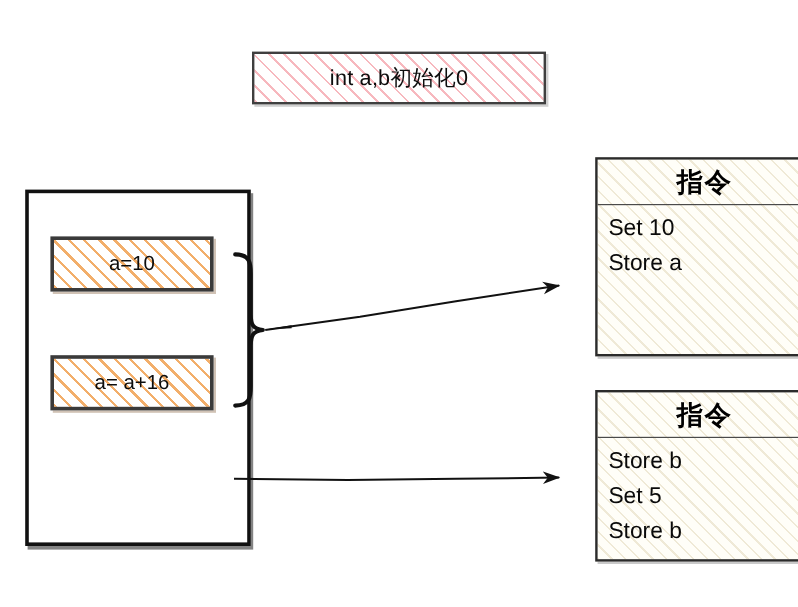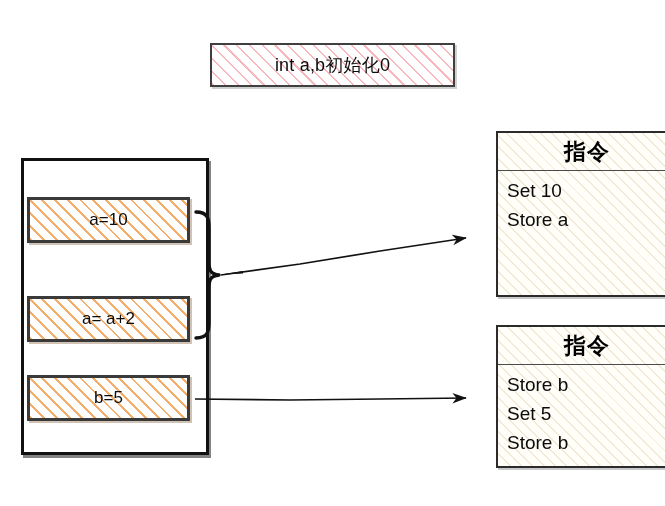--- a/index.html
+++ b/index.html
@@ -53,22 +53,22 @@
     height: 297px;
     box-sizing: border-box;
     border: 3px solid #111111;
     background: #ffffff;
     box-shadow: 2px 3px 0 rgba(30,30,30,0.55);
   }
 
   
   .stmt-box {
     position: absolute;
-    left: 27px;
-    width: 163px;
+    left: 42px;
+    width: 136px;
     height: 46px;
     box-sizing: border-box;
     border: 3px solid #3a3a3a;
     background-color: #ffffff;
     background-image: repeating-linear-gradient(
        45deg,
        rgba(240,160,80,0.85) 0px,
        rgba(240,160,80,0.85) 2px,
        rgba(255,255,255,0) 2px,
        rgba(255,255,255,0) 9px);
@@ -146,24 +146,21 @@
   <div id="title-box">
     <span class="label">int a,b初始化0</span>
   </div>
 
   <div id="code-container"></div>
 
   <div class="stmt-box" id="stmt-0">
     <span class="label">a=10</span>
   </div>
   <div class="stmt-box" id="stmt-1">
-    <span class="label">a= a+2</span>
-  </div>
-  <div class="stmt-box" id="stmt-2">
-    <span class="label">b=5</span>
+    <span class="label">a= a+16</span>
   </div>
 
   <div class="instr-panel" id="instr-panel-0">
     <div class="instr-header">
       <span class="label">指令</span>
     </div>
     <div class="instr-list">
       <div class="instr-line">Set 10</div>
       <div class="instr-line">Store a</div>
     </div>

